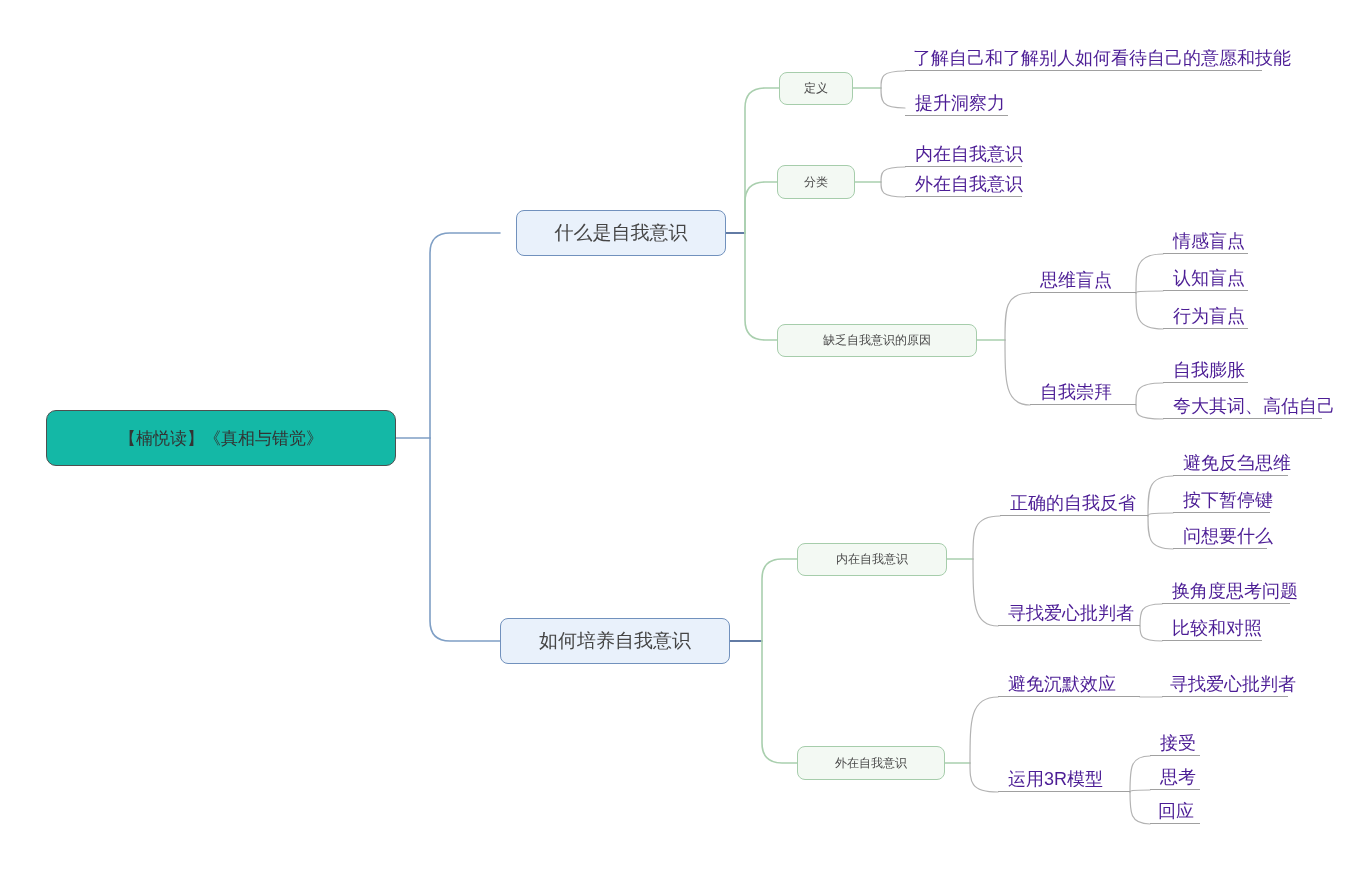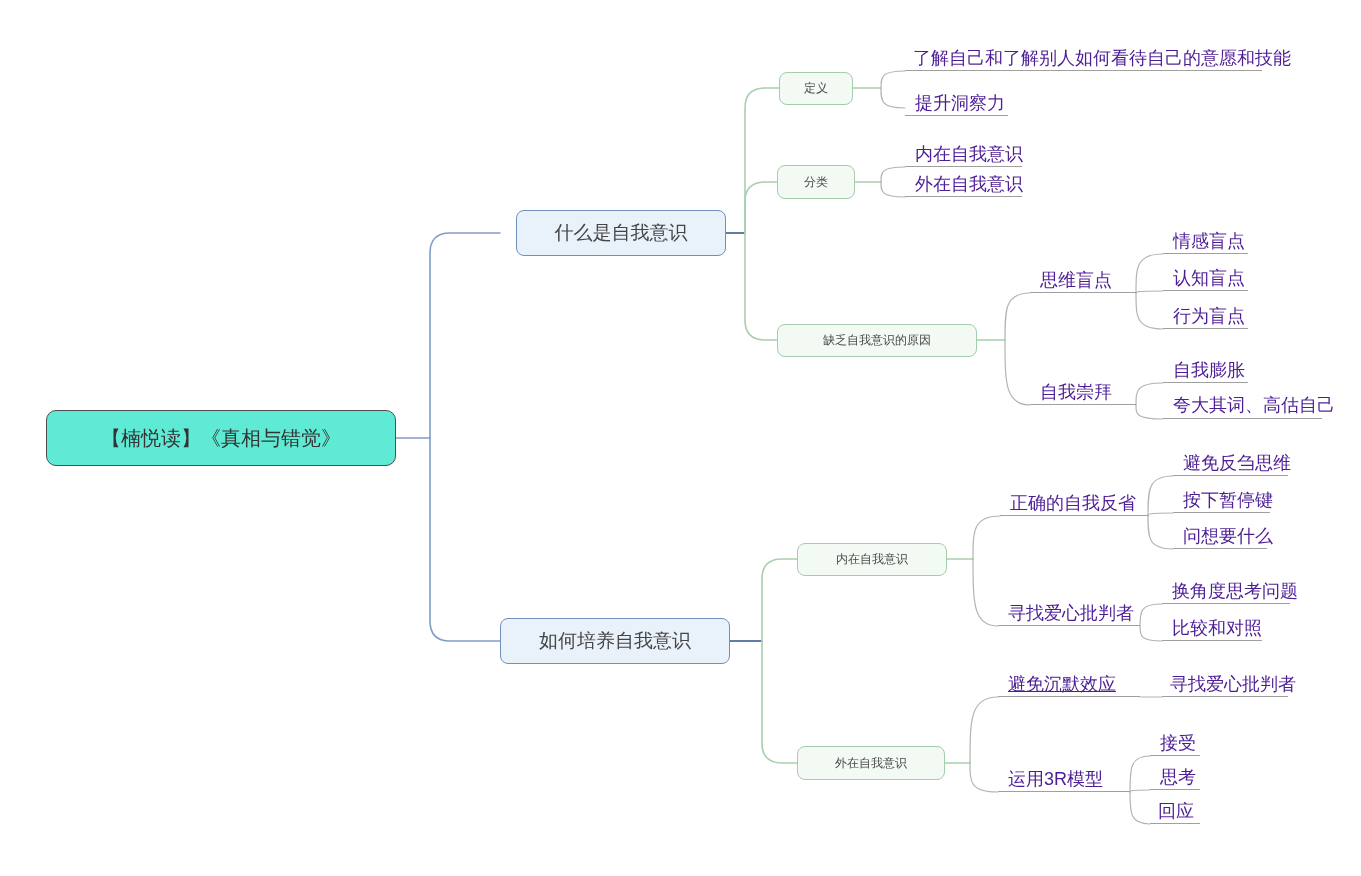--- a/index.html
+++ b/index.html
@@ -5,21 +5,21 @@
   html,body{margin:0;padding:0;background:#fff;}
   .canvas{
     position:relative;width:1361px;height:876px;background:#ffffff;overflow:hidden;
     font-family:"Liberation Sans","DejaVu Sans",sans-serif;
   }
   #connector-layer{position:absolute;left:0;top:0;width:1361px;height:876px;}
   .node{
     position:absolute;display:flex;align-items:center;justify-content:center;
     box-sizing:border-box;border-radius:8px;border:1.4px solid;white-space:nowrap;
   }
-  .node.root{background:#5eead4;border-color:#4f4f4f;color:#333;font-size:20px;border-radius:10px;}
+  .node.root{background:#14b8a6;border-color:#4f4f4f;color:#333;font-size:17px;border-radius:10px;}
   .node.blue{background:#e9f1fb;border-color:#7191bd;color:#454545;font-size:19px;}
   .node.green{background:#f3f9f3;border-color:#a6cdab;color:#4a4a4a;font-size:12px;}
   .leaf{
     position:absolute;box-sizing:border-box;height:25px;line-height:24px;
     font-size:18px;color:#4c1d95;border-bottom:1px solid #a0a0a0;white-space:nowrap;overflow:visible;
   }
   .watermark{
     position:absolute;left:1116px;top:810px;font-size:37px;font-weight:bold;color:#3d3d3d;
     letter-spacing:1px;white-space:nowrap;
     text-shadow:2px 0 0 #fff,-2px 0 0 #fff,0 2px 0 #fff,0 -2px 0 #fff,
@@ -83,28 +83,28 @@
       <div class="leaf" style="left: 905px; top: 46px; width: 357px; padding-left: 8px;">了解自己和了解别人如何看待自己的意愿和技能</div>
       <div class="leaf" style="left: 905px; top: 83px; width: 103px; padding-left: 10px; margin-top: 8px;">提升洞察力</div>
       <div class="leaf" style="left: 905px; top: 142px; width: 117px; padding-left: 10px;">内在自我意识</div>
       <div class="leaf" style="left: 905px; top: 172px; width: 117px; padding-left: 10px;">外在自我意识</div>
       <div class="leaf" style="left: 1030px; top: 268px; width: 106px; padding-left: 10px;">思维盲点</div>
       <div class="leaf" style="left: 1163px; top: 229px; width: 85px; padding-left: 10px;">情感盲点</div>
       <div class="leaf" style="left: 1163px; top: 266px; width: 85px; padding-left: 10px;">认知盲点</div>
       <div class="leaf" style="left: 1163px; top: 304px; width: 85px; padding-left: 10px;">行为盲点</div>
       <div class="leaf" style="left: 1030px; top: 380px; width: 106px; padding-left: 10px;">自我崇拜</div>
       <div class="leaf" style="left: 1163px; top: 358px; width: 85px; padding-left: 10px;">自我膨胀</div>
-      <div class="leaf" style="left: 1163px; top: 394px; width: 159px; padding-left: 10px; font-family: Liberation Mono, monospace;">夸大其词、高估自己</div>
+      <div class="leaf" style="left: 1163px; top: 394px; width: 159px; padding-left: 10px;">夸大其词、高估自己</div>
       <div class="leaf" style="left: 1000px; top: 491px; width: 148px; padding-left: 10px;">正确的自我反省</div>
       <div class="leaf" style="left: 1173px; top: 451px; width: 115px; padding-left: 10px;">避免反刍思维</div>
       <div class="leaf" style="left: 1173px; top: 488px; width: 97px; padding-left: 10px;">按下暂停键</div>
       <div class="leaf" style="left: 1173px; top: 524px; width: 94px; padding-left: 10px;">问想要什么</div>
       <div class="leaf" style="left: 998px; top: 601px; width: 142px; padding-left: 10px;">寻找爱心批判者</div>
       <div class="leaf" style="left: 1162px; top: 579px; width: 128px; padding-left: 10px;">换角度思考问题</div>
       <div class="leaf" style="left: 1162px; top: 616px; width: 100px; padding-left: 10px;">比较和对照</div>
-      <div class="leaf" style="left: 998px; top: 672px; width: 142px; padding-left: 10px; text-decoration: underline;">避免沉默效应</div>
+      <div class="leaf" style="left: 998px; top: 672px; width: 142px; padding-left: 10px;">避免沉默效应</div>
       <div class="leaf" style="left: 1162px; top: 672px; width: 126px; padding-left: 8px;">寻找爱心批判者</div>
       <div class="leaf" style="left: 998px; top: 767px; width: 132px; padding-left: 10px;">运用3R模型</div>
       <div class="leaf" style="left: 1150px; top: 731px; width: 50px; padding-left: 10px;">接受</div>
       <div class="leaf" style="left: 1150px; top: 765px; width: 50px; padding-left: 10px;">思考</div>
       <div class="leaf" style="left: 1150px; top: 799px; width: 50px; padding-left: 8px;">回应</div>
     </div>
 </div>
 
 </body></html>

